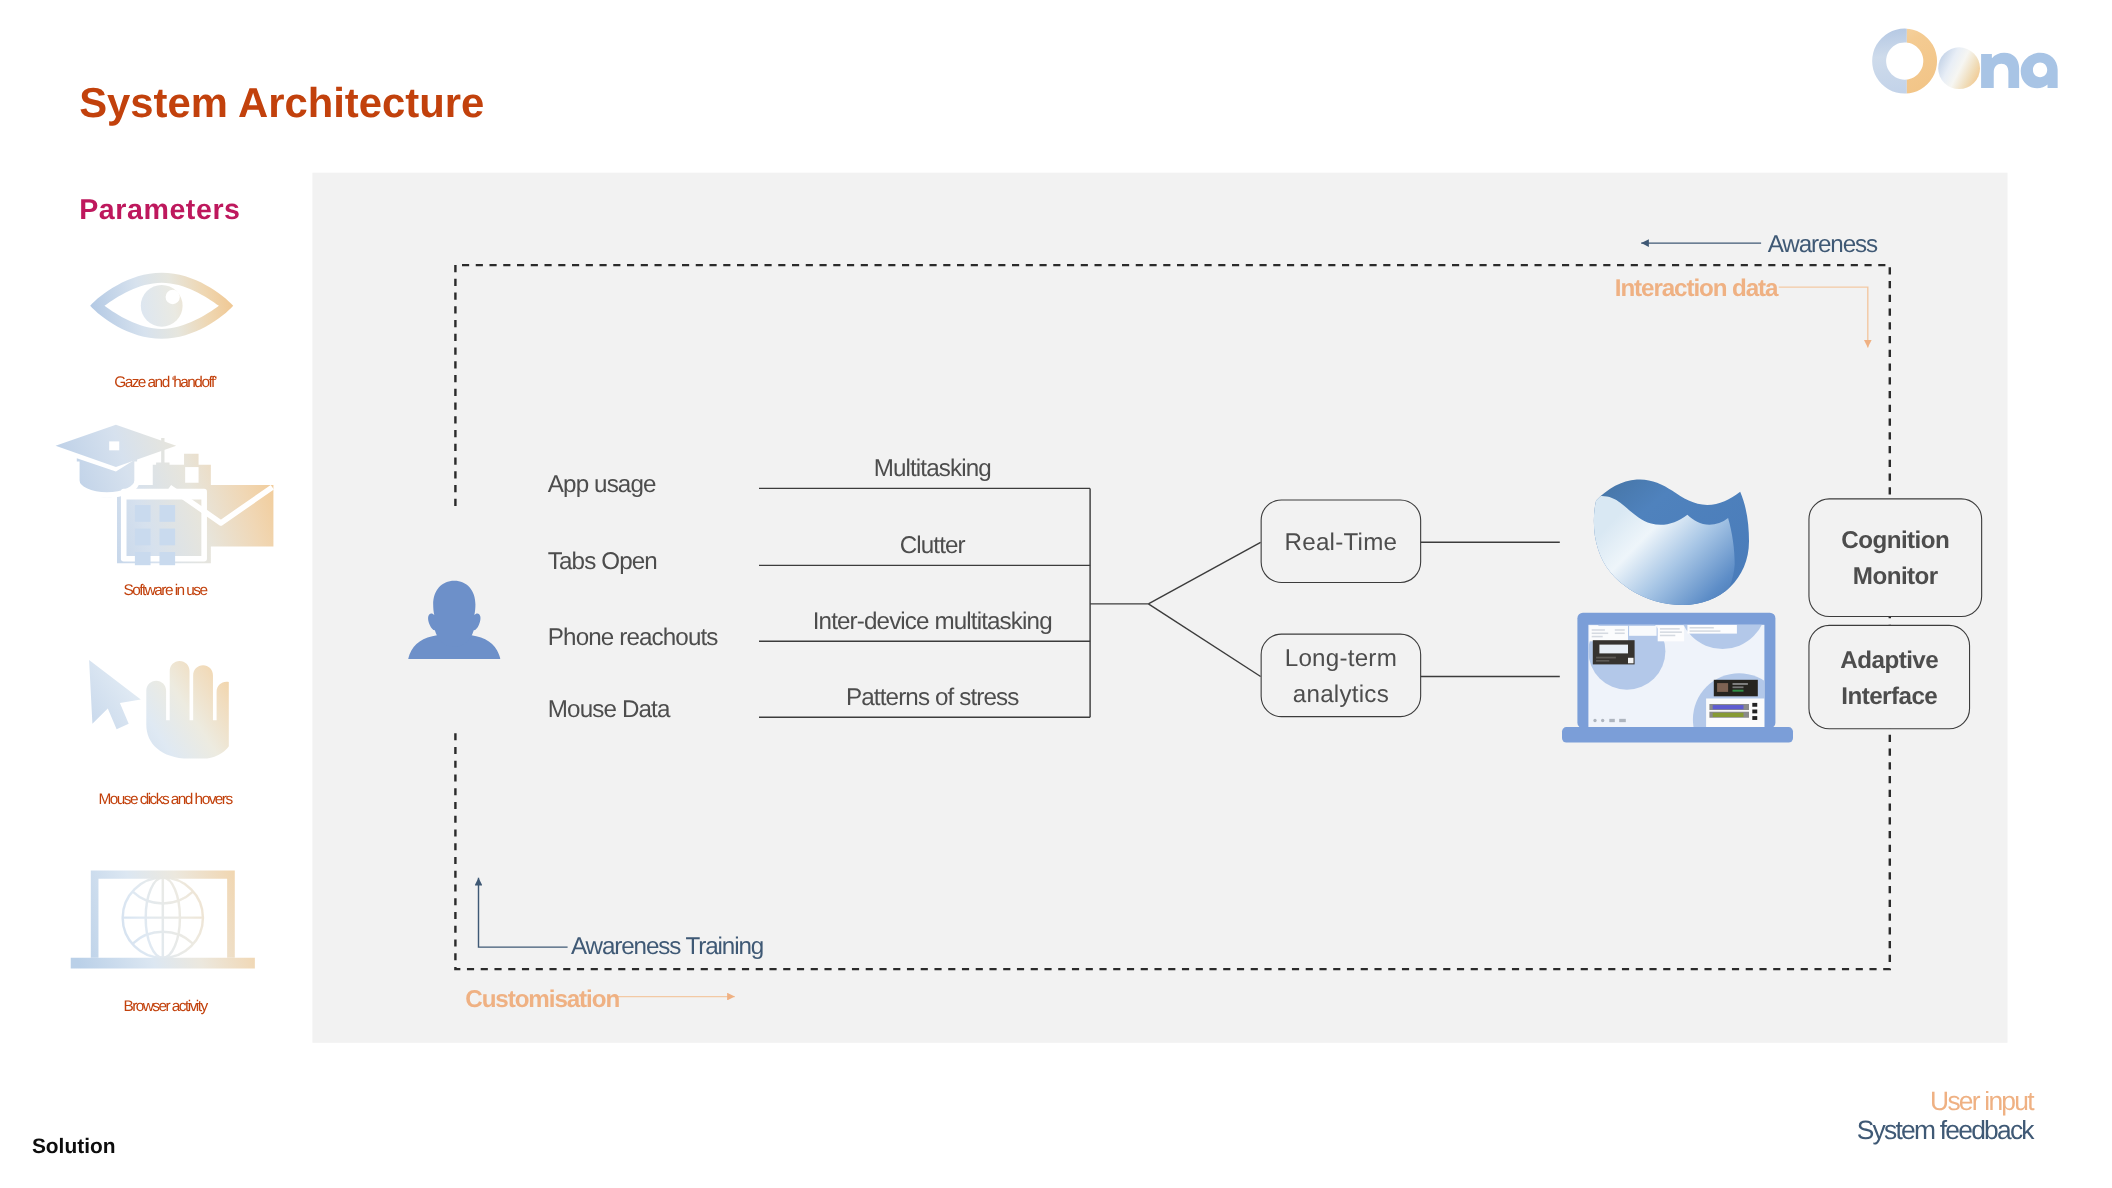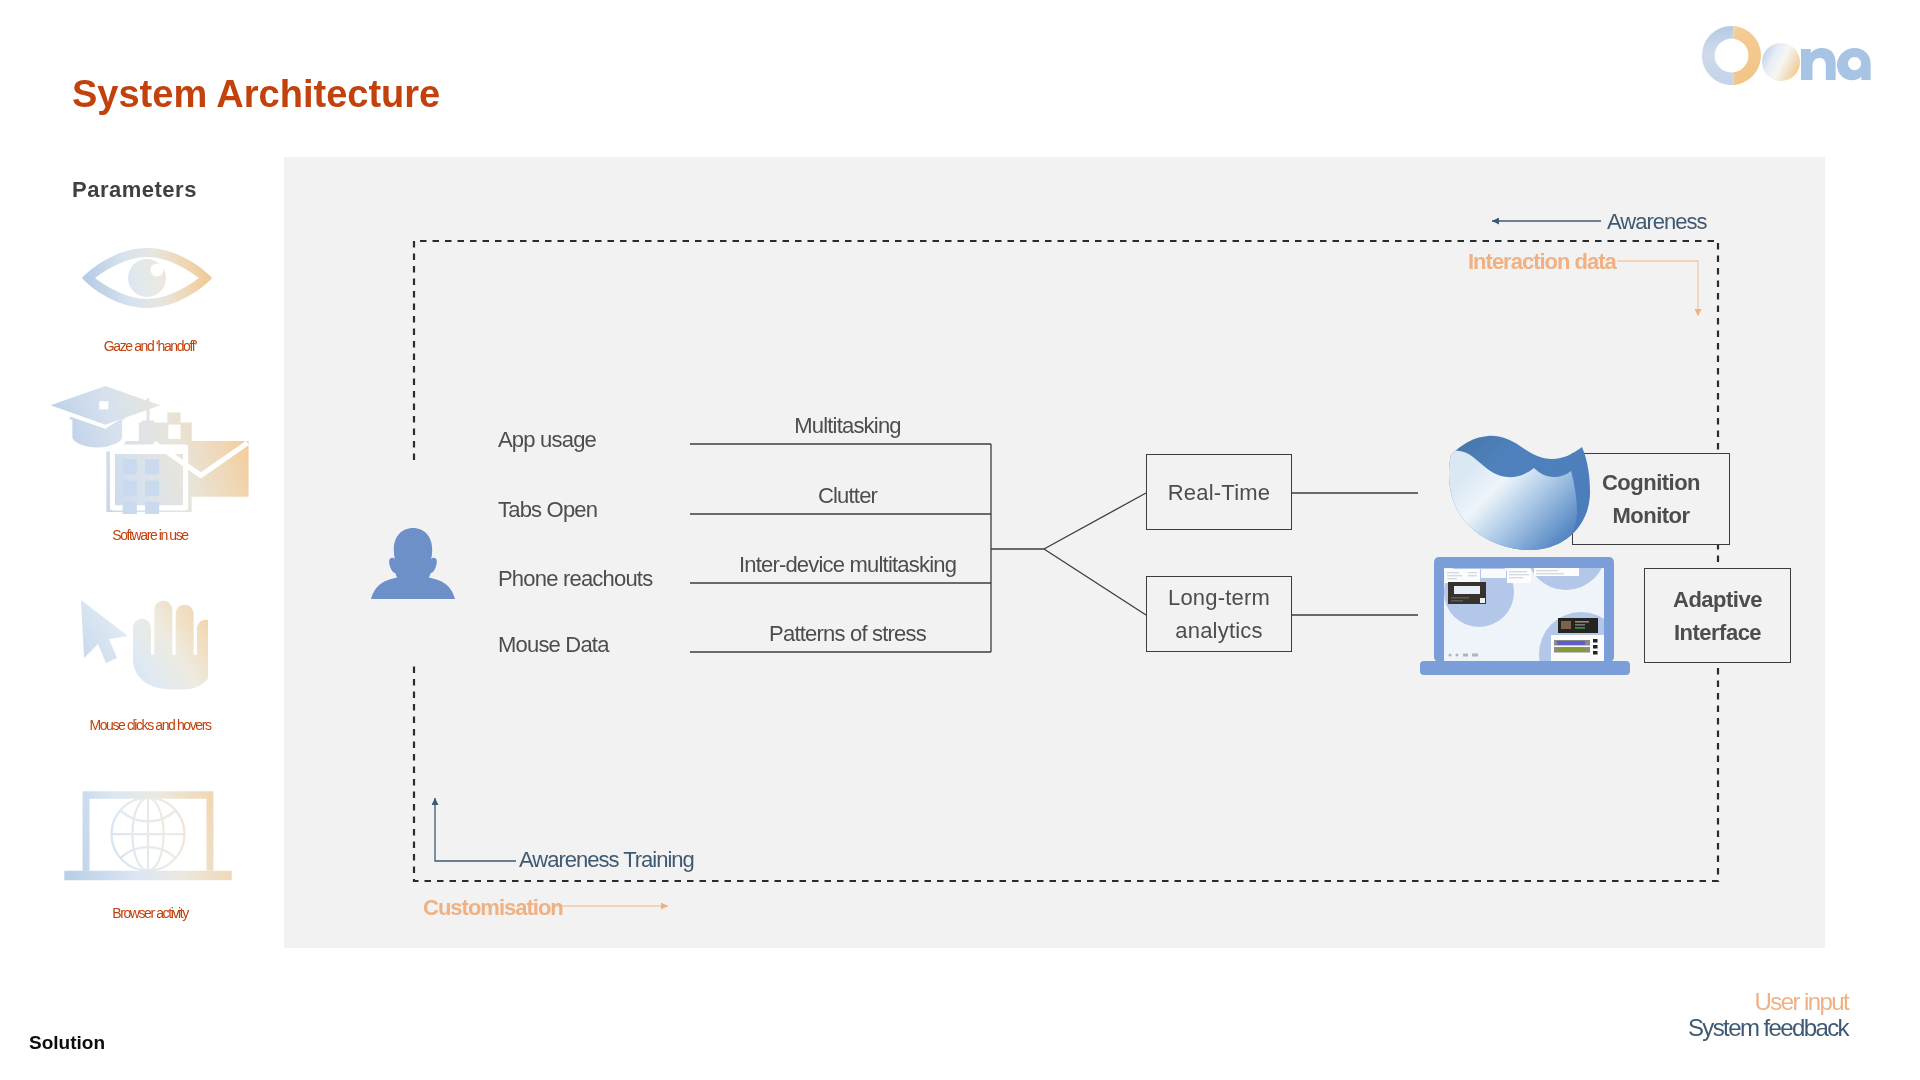--- a/index.html
+++ b/index.html
@@ -9,34 +9,34 @@
 
   
   #slide-title{left:72px;top:73px;font-size:38px;font-weight:bold;letter-spacing:0px;
                color:#c2410c;line-height:42px;}
   #footer-label{left:29px;top:1031px;font-size:19px;font-weight:bold;letter-spacing:0px;color:#0d0d0d;line-height:23px;}
 
   
   #brand-logo{left:1695px;top:20px;width:180px;height:90px;}
 
   
-  #sidebar-heading{left:72px;top:177px;font-size:22px;font-weight:bold;color:#404040;
+  #sidebar-heading{left:72px;top:177px;font-size:26px;font-weight:bold;color:#be185d;
                    letter-spacing:0.5px;line-height:26px;}
   .param-item{left:0;width:300px;text-align:center;}
   .param-icon{display:block;margin:0 auto;}
   .param-label{font-size:14px;letter-spacing:-1.4px;color:#c2410c;line-height:26px;margin-top:6px;white-space:nowrap;}
 
   
   #main-panel{left:284px;top:157px;width:1541px;height:791px;background:#f2f2f2;}
 
   
   .dg-text{color:#4d4d4d;font-size:22px;letter-spacing:-0.8px;line-height:26px;white-space:nowrap;}
   .box-label{color:#4d4d4d;font-size:22px;letter-spacing:0.2px;line-height:33px;text-align:center;}
   .box-label.bold{font-weight:bold;letter-spacing:-0.5px;line-height:33px;}
-  .node-box{border:1.4px solid #3c3c3c;border-radius:0;box-sizing:border-box;background:#f2f2f2;
+  .node-box{border:1.4px solid #3c3c3c;border-radius:19px;box-sizing:border-box;background:#f2f2f2;
             display:flex;align-items:center;justify-content:center;}
   .flow-label{font-size:22px;letter-spacing:-1.0px;line-height:26px;white-space:nowrap;}
   .flow-blue{color:#3f5975;}
   .flow-orange{color:#efb183;font-weight:bold;}
 
   
   .legend-item{right:72px;text-align:left;font-size:24px;letter-spacing:-1.6px;line-height:25px;white-space:nowrap;}
 </style>
 </head>
 <body>
@@ -284,21 +284,21 @@
 <div class="abs dg-text" style="left:697px;width:301px;text-align:center;top:552px">Inter-device multitasking</div>
 <div class="abs dg-text" style="left:697px;width:301px;text-align:center;top:621px">Patterns of stress</div>
 
 <div class="abs node-box" style="left:1146px;top:454px;width:146px;height:76px">
   <span class="box-label">Real-Time</span>
 </div>
 <div class="abs node-box" style="left:1146px;top:576px;width:146px;height:76px">
   <span class="box-label">Long-term analytics</span>
 </div>
 
-<div class="abs node-box" style="left:1572px;top:453px;width:158px;height:92px">
+<div class="abs node-box" style="left:1644px;top:453px;width:158px;height:108px">
   <span class="box-label bold">Cognition Monitor</span>
 </div>
 <div class="abs node-box" style="left:1644px;top:568px;width:147px;height:95px">
   <span class="box-label bold">Adaptive Interface</span>
 </div>
 
 <div class="abs" style="left:1440px;top:428px">
   <svg width="152" height="122" viewBox="0 0 152 122">
     <defs>
       <linearGradient id="gBlobTop" x1="0.05" y1="0" x2="0.95" y2="0.85">

